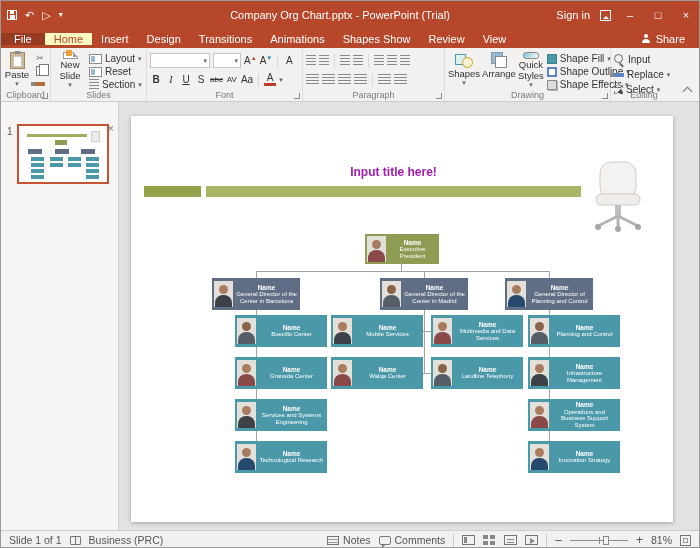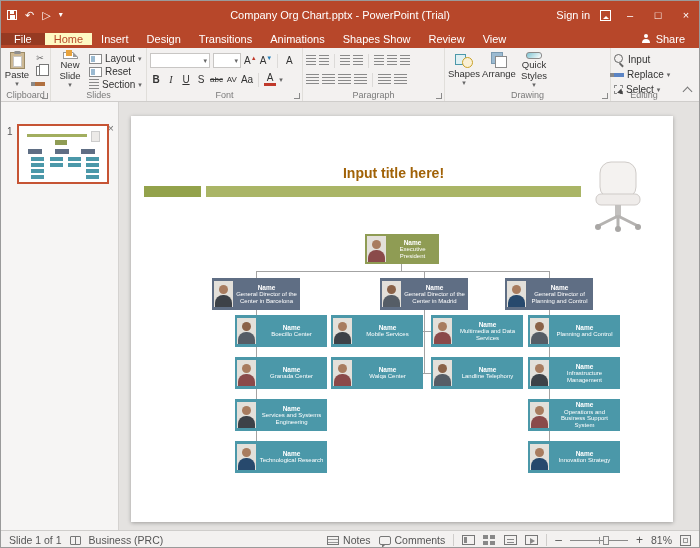--- a/index.html
+++ b/index.html
@@ -101,22 +101,22 @@
   .thumbs{width:118px;background:#f6f5f4;border-right:1px solid #d4d2d0;position:relative}
   .snum{position:absolute;left:6px;top:24px;font-size:10px;color:#555}
   .pclose{position:absolute;right:4px;top:20px;font-size:11px;color:#777}
   .thumb{position:absolute;left:16px;top:22px;width:92px;height:60px;background:#fff;border:2px solid #c65434}
   .thumb i{position:absolute;display:block}
   .canvas{flex:1;position:relative;background:#e4e2e0}
   .slide{position:absolute;left:12px;top:14px;width:542px;height:406px;background:#fff;
          box-shadow:0 1px 4px rgba(0,0,0,.3)}
 
   
-  .slide-title{position:absolute;left:75px;top:49px;width:375px;text-align:center;font-size:14px;
-               font-weight:bold;color:#a16207}
+  .slide-title{position:absolute;left:75px;top:49px;width:375px;text-align:center;font-size:12px;
+               font-weight:bold;color:#a21caf}
   .bar-short{position:absolute;left:13px;top:70px;width:57px;height:11px;background:#93a24b}
   .bar-long{position:absolute;left:75px;top:70px;width:375px;height:11px;background:#aab566}
   .chair{position:absolute;left:455px;top:44px}
   .cline{position:absolute;background:#a3a3a3;z-index:0}
   .node{position:absolute;display:flex;align-items:center;color:#fff;padding:2px;z-index:1;overflow:hidden}
   .node .photo{width:19px;height:26px;background:#e3e0da;margin-right:2px;flex:none;position:relative;overflow:hidden}
   .photo:before{content:"";position:absolute;left:50%;top:4px;width:9px;height:9px;margin-left:-4.5px;
                 border-radius:50%;background:#a87c5f}
   .photo:after{content:"";position:absolute;left:50%;top:14px;width:17px;height:13px;margin-left:-8.5px;
                border-radius:8px 8px 0 0;background:#3d4248}
@@ -310,20 +310,37 @@
         </div>
         <div class="bigbtn">
           <span class="ic-arrange"></span>
           <span>Arrange</span>
         </div>
         <div class="bigbtn">
           <span class="ic-qstyles"></span>
           <span>Quick Styles</span>
           <span class="dd">▾</span>
         </div>
+        <div class="minicol" style="gap:2px">
+          <span class="srow">
+              <span class="ic-fill"></span>
+              <span>Shape Fill</span>
+              <span class="dd">▾</span>
+            </span>
+          <span class="srow">
+              <span class="ic-outline"></span>
+              <span>Shape Outline</span>
+              <span class="dd">▾</span>
+            </span>
+          <span class="srow">
+              <span class="ic-effects"></span>
+              <span>Shape Effects</span>
+              <span class="dd">▾</span>
+            </span>
+        </div>
       </div>
       <span class="rg-label">Drawing</span>
       <span class="launcher"></span>
     </div>
 
     <div class="rgroup" style="width:66px;border-right:none">
       <div class="minicol" style="gap:2px">
         <span class="srow">
             <span class="ic-find"></span>
             <span>Input</span>

